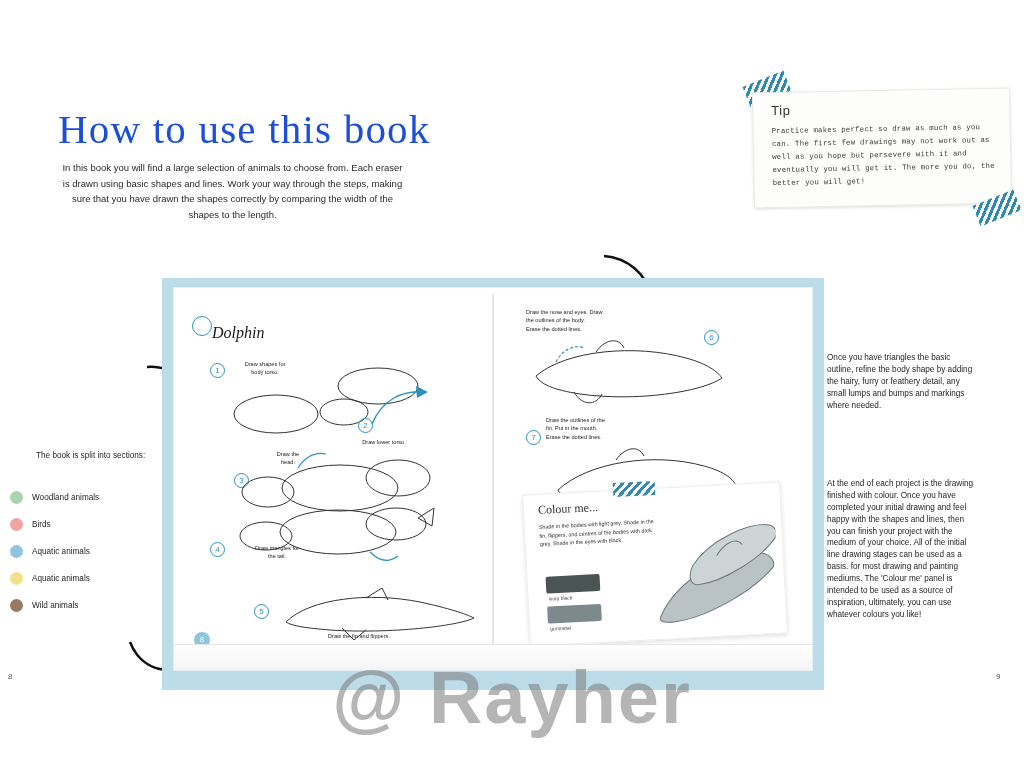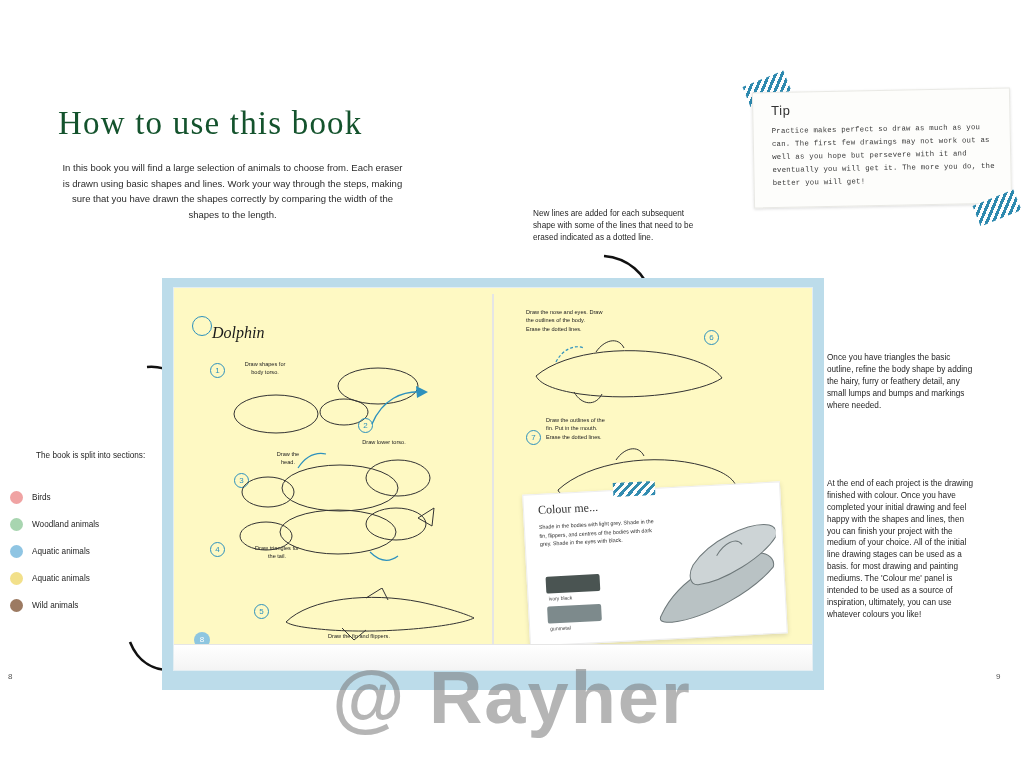--- a/index.html
+++ b/index.html
@@ -14,24 +14,24 @@
     position: relative;
     width: 1024px; height: 768px;
     background: #ffffff;
   }
 
   
   .title {
     position: absolute;
     left: 58px; top: 105px;
     font-family: "Liberation Serif", serif;
-    font-size: 33px;
+    font-size: 41px;
     font-weight: 400;
     letter-spacing: 1.2px;
-    color: #14532d;
+    color: #1d4ed8;
     white-space: nowrap;
   }
   .intro {
     position: absolute;
     left: 60px; top: 160px;
     width: 345px;
     font-size: 9.5px;
     line-height: 1.65;
     color: #2a2a2a;
     text-align: center;
@@ -72,21 +72,21 @@
   .spread {
     position: absolute;
     left: 162px; top: 278px;
     width: 662px; height: 412px;
     background: #bcdcea;
   }
   .bookpage {
     position: absolute;
     left: 12px; top: 10px;
     width: 638px; height: 382px;
-    background: #fef9c3;
+    background: #ffffff;
     box-shadow: 0 0 0 1px #e3eef3;
   }
   .spine {
     position: absolute;
     left: 50%; top: 6px; bottom: 6px;
     width: 2px; margin-left: -1px;
     background: linear-gradient(to right, #f2f2f2, #d8d8d8, #f2f2f2);
   }
   .page-curve {
     position: absolute; left: 0; right: 0; bottom: 0; height: 26px;
@@ -220,40 +220,39 @@
   <div class="title">How to use this book</div>
   <div class="intro">In this book you will find a large selection of animals to choose from. Each eraser is drawn using basic shapes and lines. Work your way through the steps, making sure that you have drawn the shapes correctly by comparing the width of the shapes to the length.</div>
 
   <div class="tape tape-a"></div>
   <div class="tip-card">
     <div class="tip-title">Tip</div>
     <div class="tip-body">Practice makes perfect so draw as much as you can. The first few drawings may not work out as well as you hope but persevere with it and eventually you will get it. The more you do, the better you will get!</div>
   </div>
   <div class="tape tape-b"></div>
 
-  <div class="anno anno-top">New lines are added for each subsequent shape with some of the lines that need to be erased indicated as a dotted line.</div>
   <svg class="arrow" style="left:600px; top:252px;" width="60" height="56">
     <path d="M4,4 C28,6 46,22 50,42" stroke="#111" stroke-width="2.6" fill="none"></path>
     <path d="M44,30 L52,48 L36,46 Z" fill="#111"></path>
   </svg>
 
   <svg class="arrow" style="left:145px; top:363px;" width="62" height="42">
     <path d="M2,4 C22,2 40,14 52,30" stroke="#111" stroke-width="2.6" fill="none"></path>
     <path d="M38,24 L56,34 L42,40 Z" fill="#111"></path>
   </svg>
 
   <div class="anno anno-sect">The book is split into sections:</div>
   <div class="legend">
     <div class="legend-row">
+      <span class="legend-dot" style="background:#a8d5b0"></span>
+      <span>Woodland animals</span>
+    </div>
+    <div class="legend-row">
       <span class="legend-dot" style="background:#f0a3a3"></span>
       <span>Birds</span>
-    </div>
-    <div class="legend-row">
-      <span class="legend-dot" style="background:#a8d5b0"></span>
-      <span>Woodland animals</span>
     </div>
     <div class="legend-row">
       <span class="legend-dot" style="background:#8fc5e3"></span>
       <span>Aquatic animals</span>
     </div>
     <div class="legend-row">
       <span class="legend-dot" style="background:#f2e08a"></span>
       <span>Aquatic animals</span>
     </div>
     <div class="legend-row">

